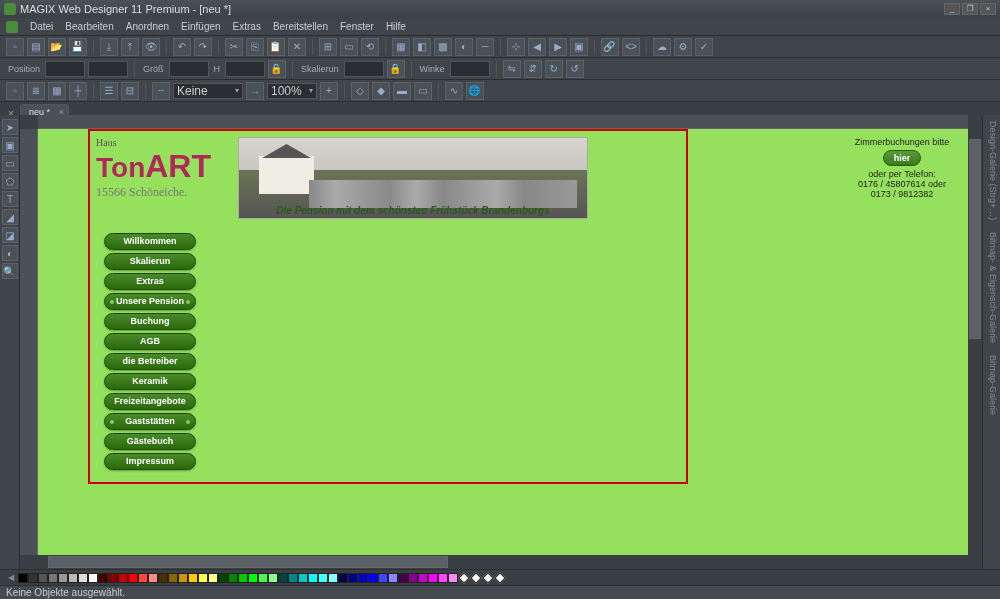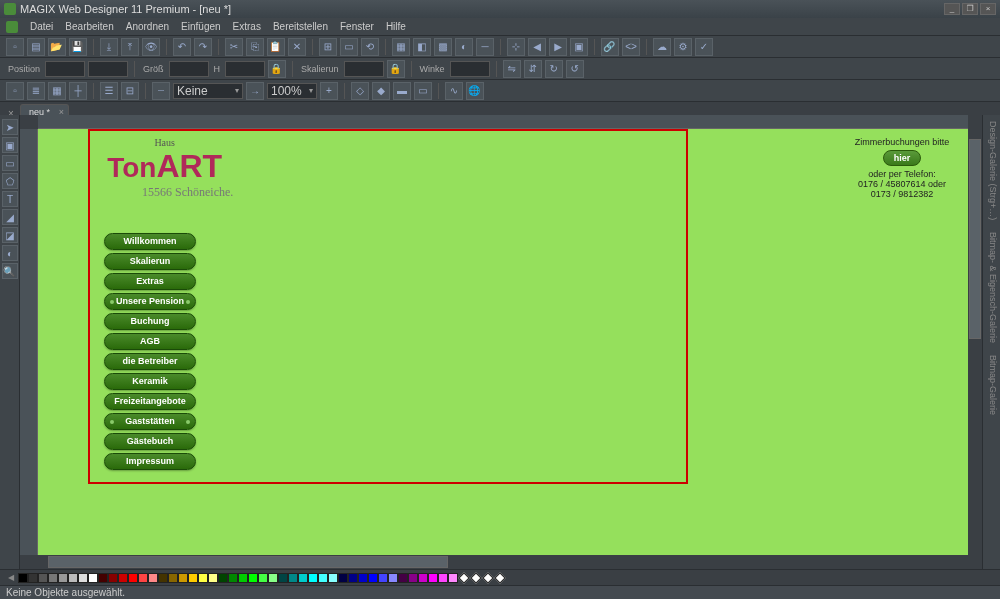--- a/index.html
+++ b/index.html
@@ -46,26 +46,26 @@
 .scroll-v .thumb { position:absolute; top:10px; width:12px; left:1px; height:200px; background:#5a6268; border:1px solid #666; }
 .scroll-h { position:absolute; bottom:0; left:18px; right:14px; height:14px; background:#3a3f44; }
 .scroll-h .thumb { position:absolute; left:10px; height:12px; top:1px; width:400px; background:#5a6268; border:1px solid #666; }
 
 .canvas-inner { position:absolute; top:14px; left:18px; right:14px; bottom:14px; background:#95e05c; overflow:hidden; }
 .dotgrid { position:absolute; inset:0; background-image:radial-gradient(circle,#4a7a3a 0.7px,transparent 0.7px); background-size:20px 20px; background-position:10px 10px; }
 
 .page-outline { position:absolute; top:0; left:50px; width:600px; height:355px; border:2px solid #c00; }
 
 
-.logo-area { position:absolute; top:8px; left:58px;text-align:center; }
+.logo-area { position:absolute; top:8px; left:58px; }
 .logo-haus { font-size:10px; color:#555; font-family:Georgia,serif; }
 .logo-ton { font-family:Georgia,'Times New Roman',serif; font-size:28px; font-weight:bold; }
 .logo-ton .t1 { color:#b0295a; }
 .logo-ton .t2 { color:#b0295a; font-size:32px; }
-.logo-zip { font-size:12px; color:#777; font-family:Georgia,serif;margin-left:46px; }
+.logo-zip { font-size:12px; color:#777; font-family:Georgia,serif; }
 
 .banner { position:absolute; top:8px; left:200px; width:350px; height:82px; border:1px solid #aaa; overflow:hidden; }
 .banner-sky { position:absolute; inset:0; background:linear-gradient(#d5d5cd 0%,#c8c8c0 40%,#6a7555 40%,#555 100%); }
 .banner-house { position:absolute; left:20px; top:18px; width:55px; height:38px; background:#f0ede5; }
 .banner-house:before { content:""; position:absolute; top:-12px; left:-3px; right:-3px; height:14px; background:#555; clip-path:polygon(10% 100%,50% 0,90% 100%); }
 .banner-wall { position:absolute; bottom:10px; left:70px; right:10px; height:28px; background:linear-gradient(90deg,#888 0,#aaa 10%,#999 20%,#8a8a8a 30%,#aaa 40%,#888 50%,#999 60%,#aaa 70%,#888 80%,#999 100%); }
 .banner-text { position:absolute; bottom:2px; left:0; right:0; text-align:center; font-size:10px; font-style:italic; color:#2a5a1a; font-weight:bold; }
 
 .contact-box { position:absolute; top:8px; right:16px; width:100px; text-align:center; font-size:9px; color:#222; }
 .contact-box .hier-btn { display:inline-block; margin:3px auto; padding:2px 10px; background:linear-gradient(#5a9a3a,#3a7a1a); border-radius:8px; color:#fff; font-size:9px; font-weight:bold; border:1px solid #2a5a0a; }
@@ -232,20 +232,26 @@
     <div class="canvas-inner">
       <div class="dotgrid"></div>
       <div class="page-outline"></div>
 
       <div class="logo-area">
         <div class="logo-haus">Haus</div>
         <div class="logo-ton"><span class="t1">Ton</span><span class="t2">ART</span></div>
         <div class="logo-zip">15566 Schöneiche.</div>
       </div>
 
+      <div class="banner">
+        <div class="banner-sky"></div>
+        <div class="banner-house"></div>
+        <div class="banner-wall"></div>
+        <div class="banner-text">Die Pension mit dem schönsten Frühstück Brandenburgs</div>
+      </div>
 
       <div class="contact-box">
         <div>Zimmerbuchungen bitte</div>
         <div class="hier-btn">hier</div>
         <div>oder per Telefon:</div>
         <div>0176 / 45807614 oder</div>
         <div>0173 / 9812382</div>
       </div>
 
       <div class="navmenu" id="site-nav">

